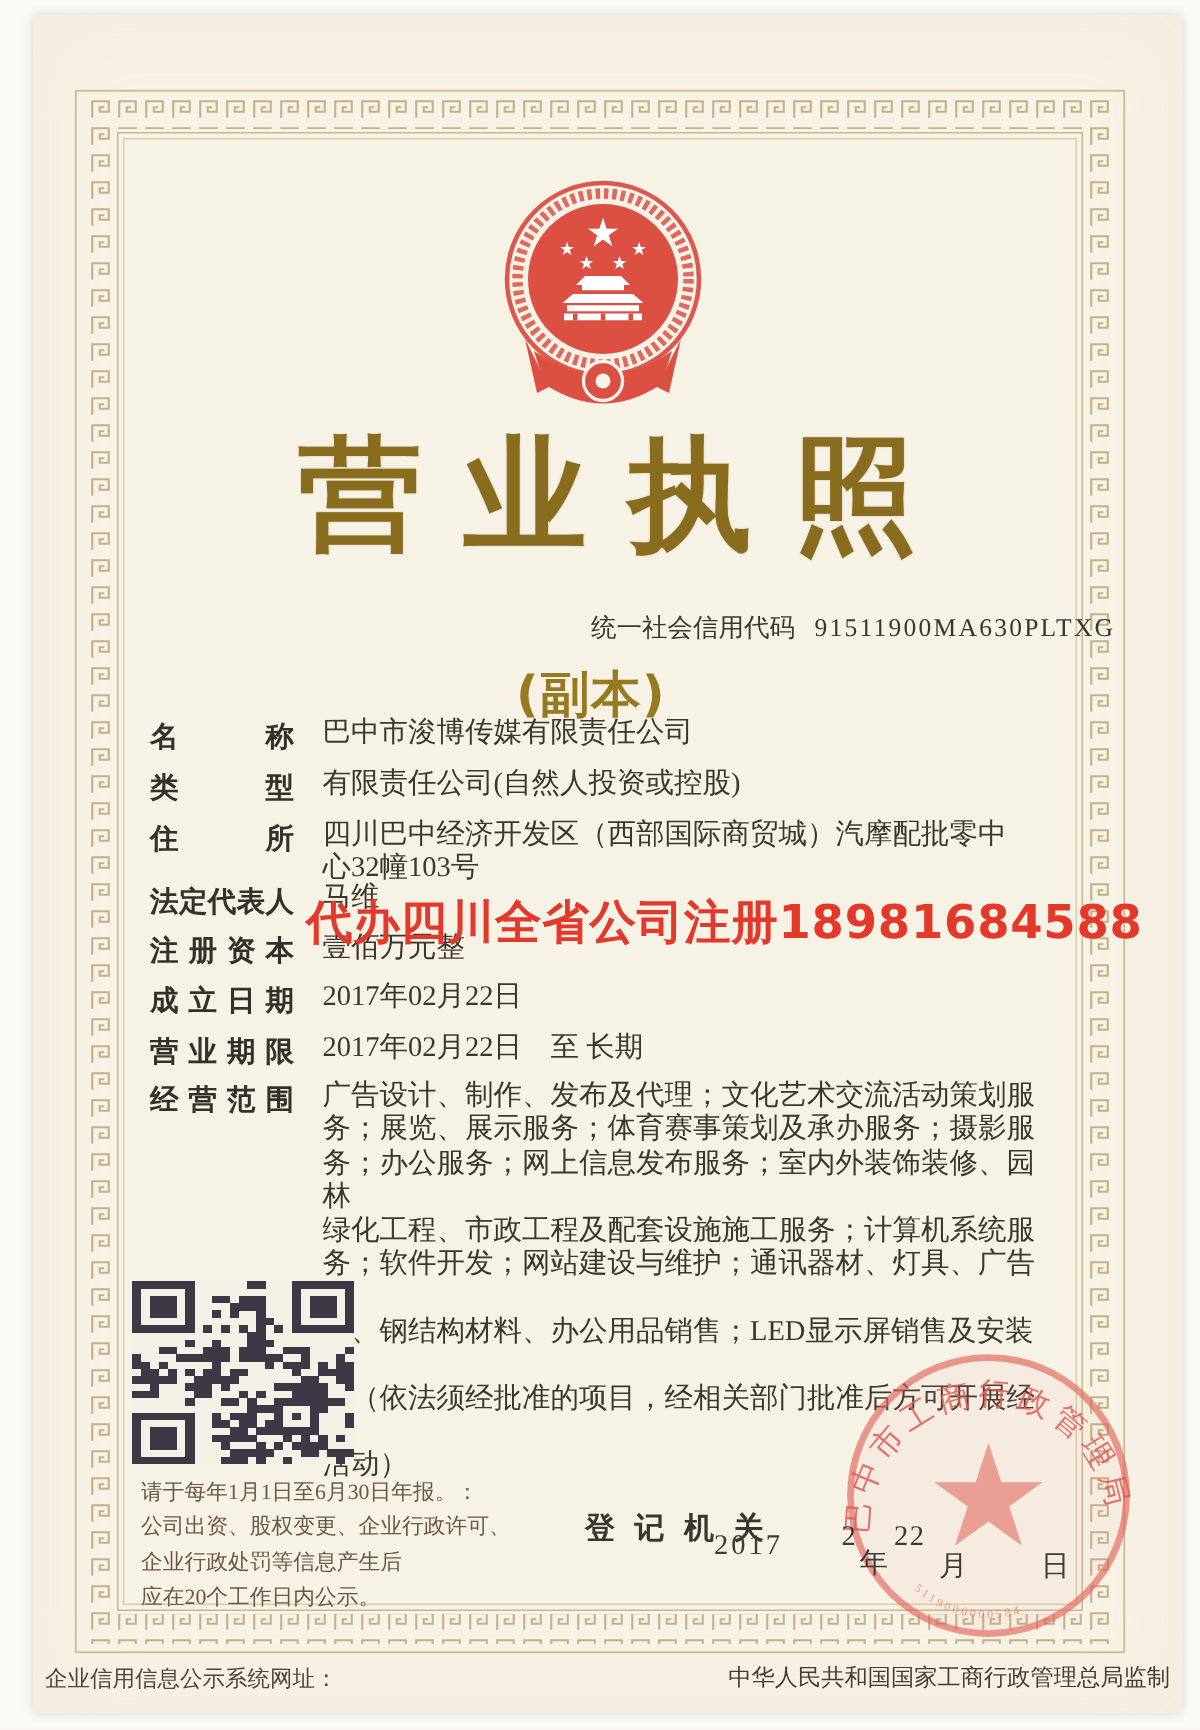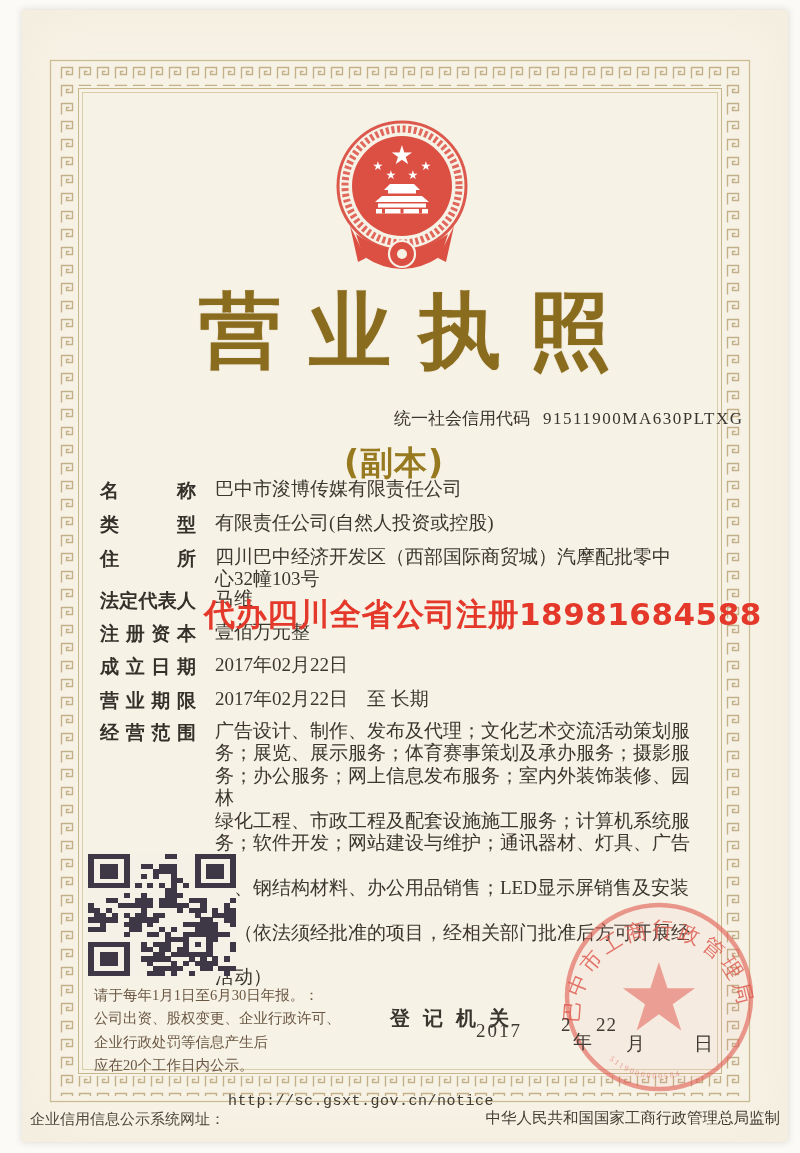--- a/index.html
+++ b/index.html
@@ -477,17 +477,16 @@
     </text>
   </svg>
 
   <span class="dpart d-year">2017</span>
   <span class="dpart d-mnum">2</span>
   <span class="dpart d-yunit">年</span>
   <span class="dpart d-dnum">22</span>
   <span class="dpart d-munit">月</span>
   <span class="dpart d-dunit">日</span>
 
-  <span class="footer-url">http://sc.gsxt.gov.cn/notice</span>
   <span class="footer-label">企业信用信息公示系统网址：</span>
   <span class="footer-issuer">中华人民共和国国家工商行政管理总局监制</span>
 
 </div>
 
 </body></html>

